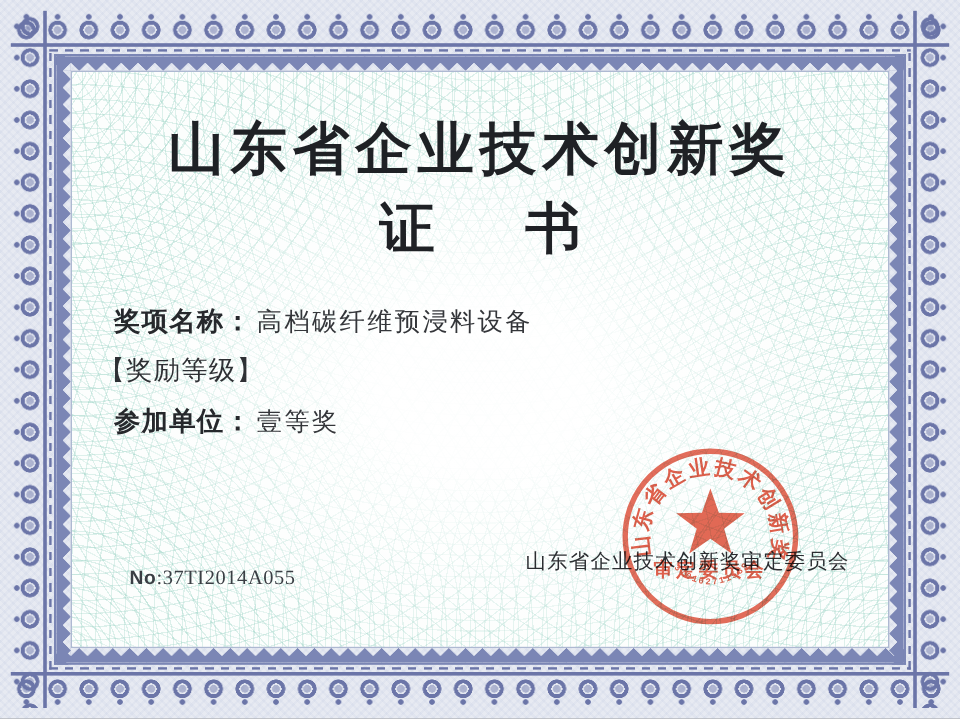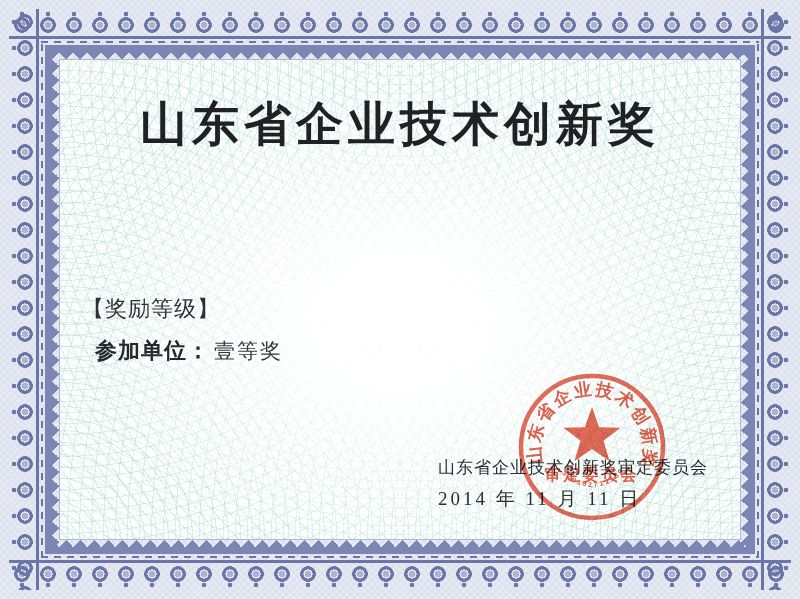--- a/index.html
+++ b/index.html
@@ -115,34 +115,41 @@
   <div class="dash dash-bottom"></div>
   <div class="dash dash-left"></div>
   <div class="dash dash-right"></div>
   <div class="teeth teeth-top"></div>
   <div class="teeth teeth-bottom"></div>
   <div class="teeth teeth-left"></div>
   <div class="teeth teeth-right"></div>
   <div class="field"></div>
 
   <div class="t title">山东省企业技术创新奖</div>
+  <div class="t subtitle">证 书</div>
 
+  <div class="t row1">
+    <span class="label">奖项名称：</span>
+    <span class="value">高档碳纤维预浸料设备</span>
+  </div>
 
   <div class="t row2">【奖励等级】</div>
 
   <div class="t row3">
     <span class="label">参加单位：</span>
     <span class="value">壹等奖</span>
   </div>
 
 
+  <div class="t serial">
+    <span class="no">No</span><span>:37TI2014A055</span>
+  </div>
 
   <div class="t issuer-block">
     <div class="issuer">山东省企业技术创新奖审定委员会</div>
-    <div class="date">2014 年 11 月 11 日</div>
   </div>
 
   <svg class="seal" viewBox="0 0 160 160" xmlns="http://www.w3.org/2000/svg">
     <defs>
       <path id="sealArc" d="M 31.1,97.8 A 52,52 0 1 1 128.9,97.8" fill="none"></path>
       <path id="sealCodeArc" d="M 47.2,102.9 A 40,40 0 0 0 112.8,102.9" fill="none"></path>
     </defs>
     <circle cx="80" cy="80" r="71" fill="none" stroke="#dd4a33" stroke-width="4.5" opacity="0.92"></circle>
     <polygon transform="translate(80,70)" points="0,-30 7.05,-9.71 28.53,-9.27 11.41,3.71 17.63,24.27 0,12 -17.63,24.27 -11.41,3.71 -28.53,-9.27 -7.05,-9.71" fill="#dd4a33" opacity="0.95"></polygon>
     <text fill="#dd4a33" font-size="17.5" font-weight="700" font-family="'Liberation Serif',serif" letter-spacing="2.5">

